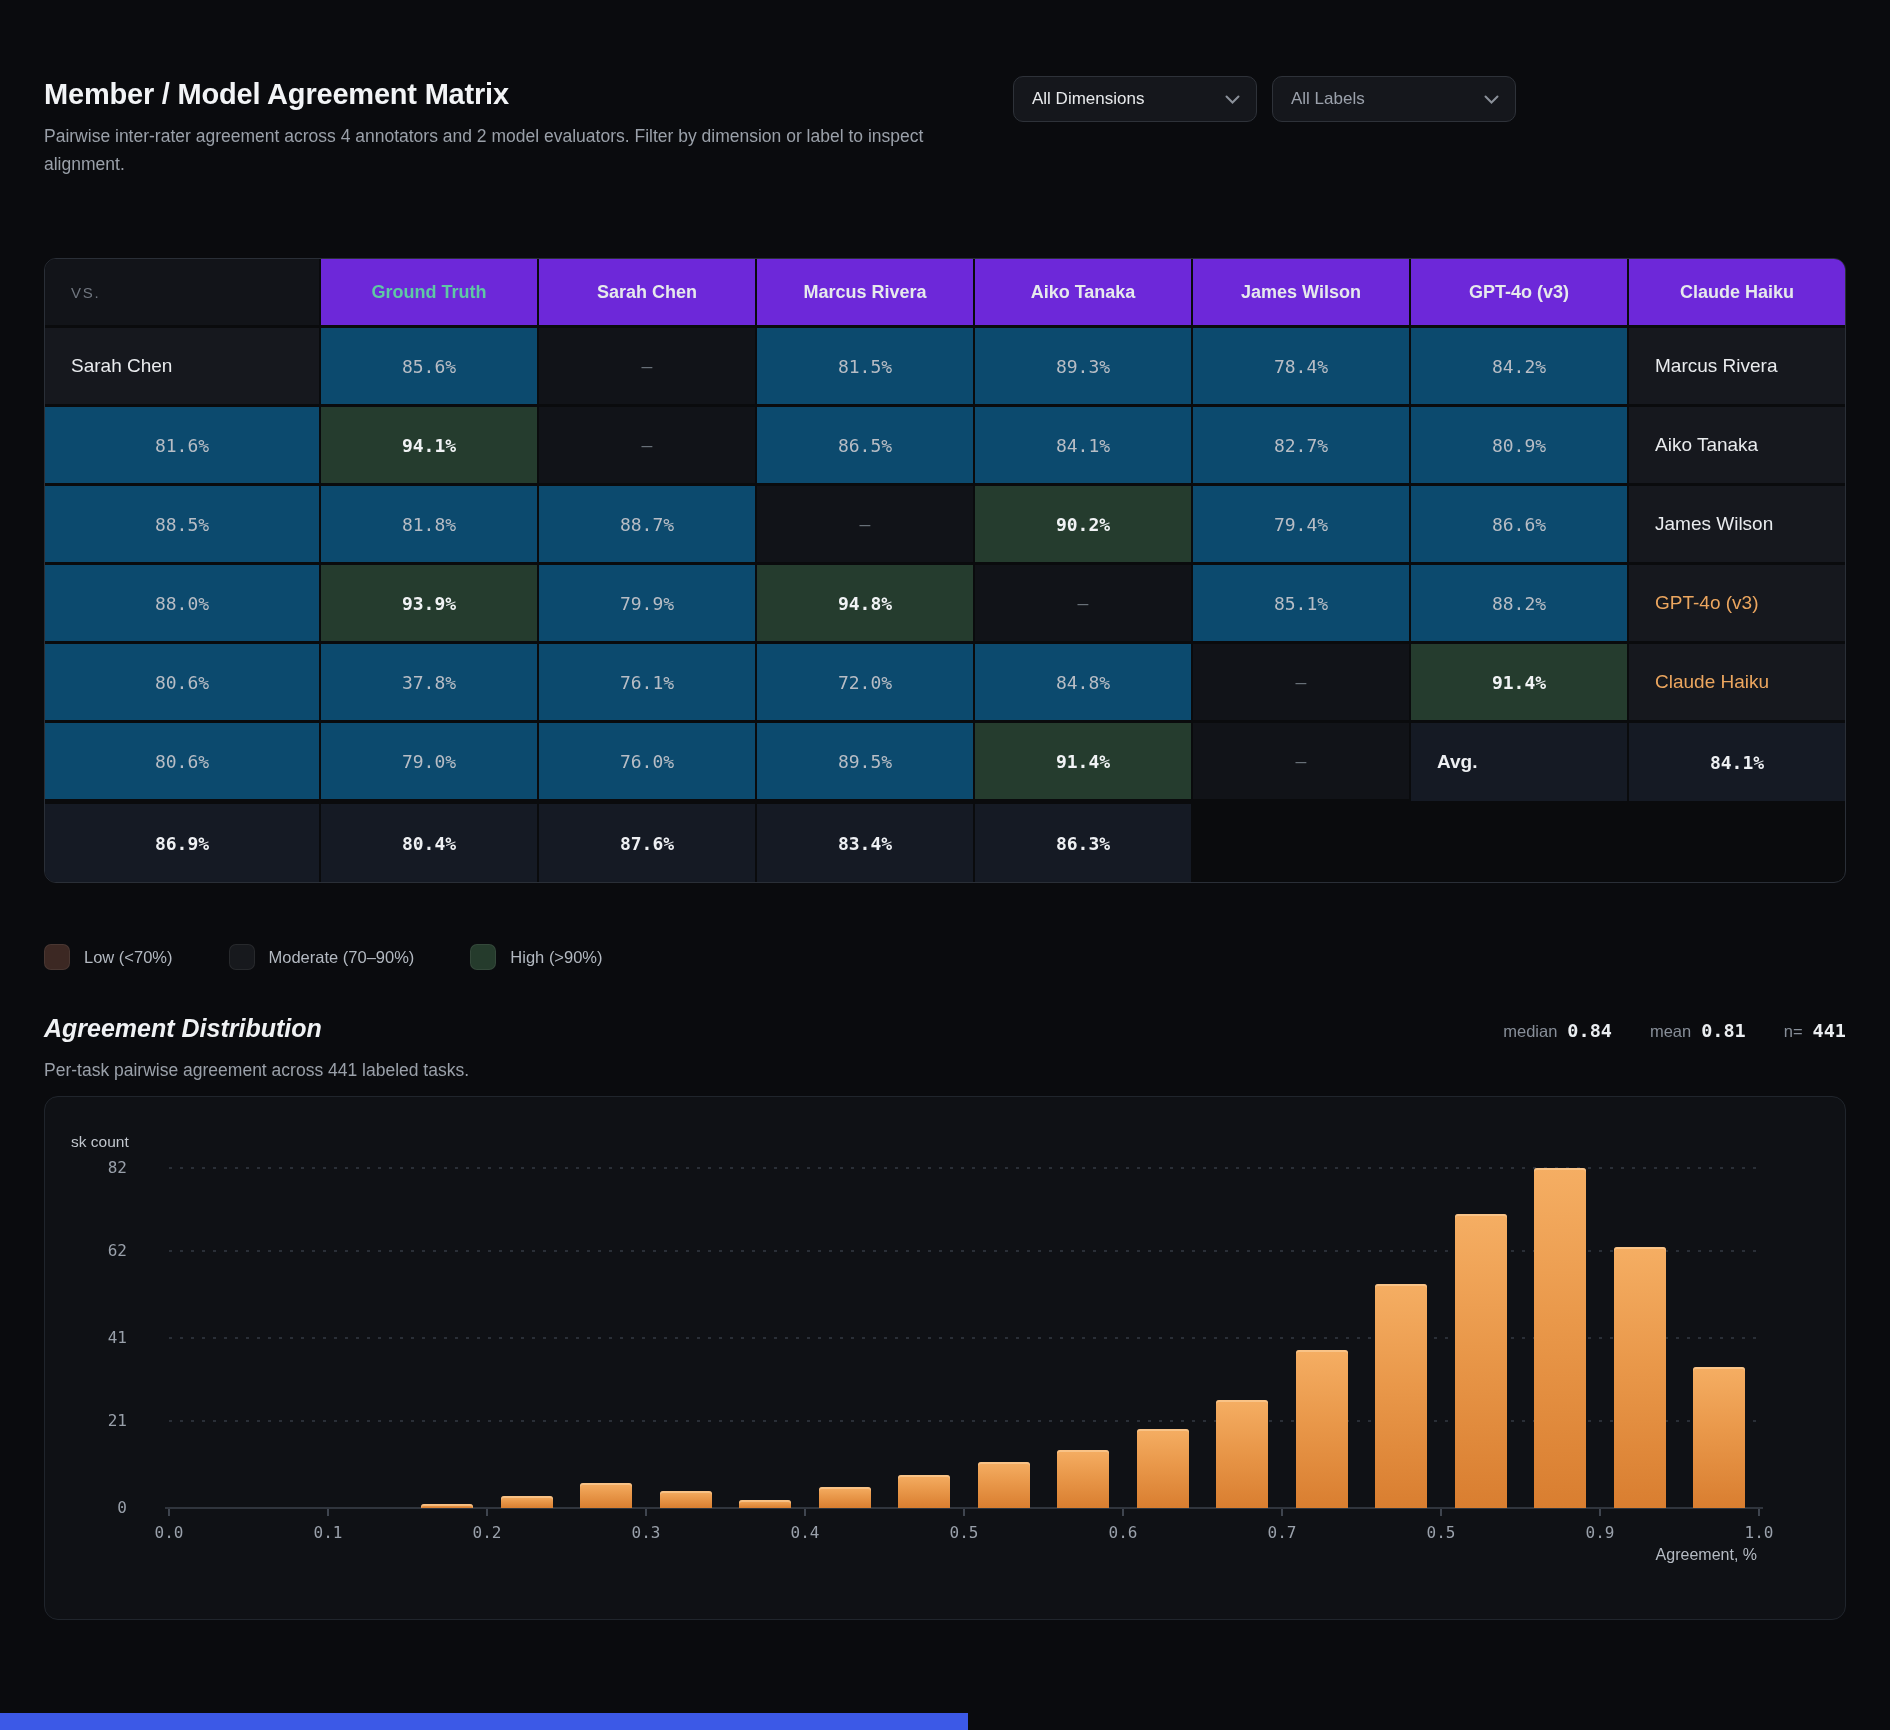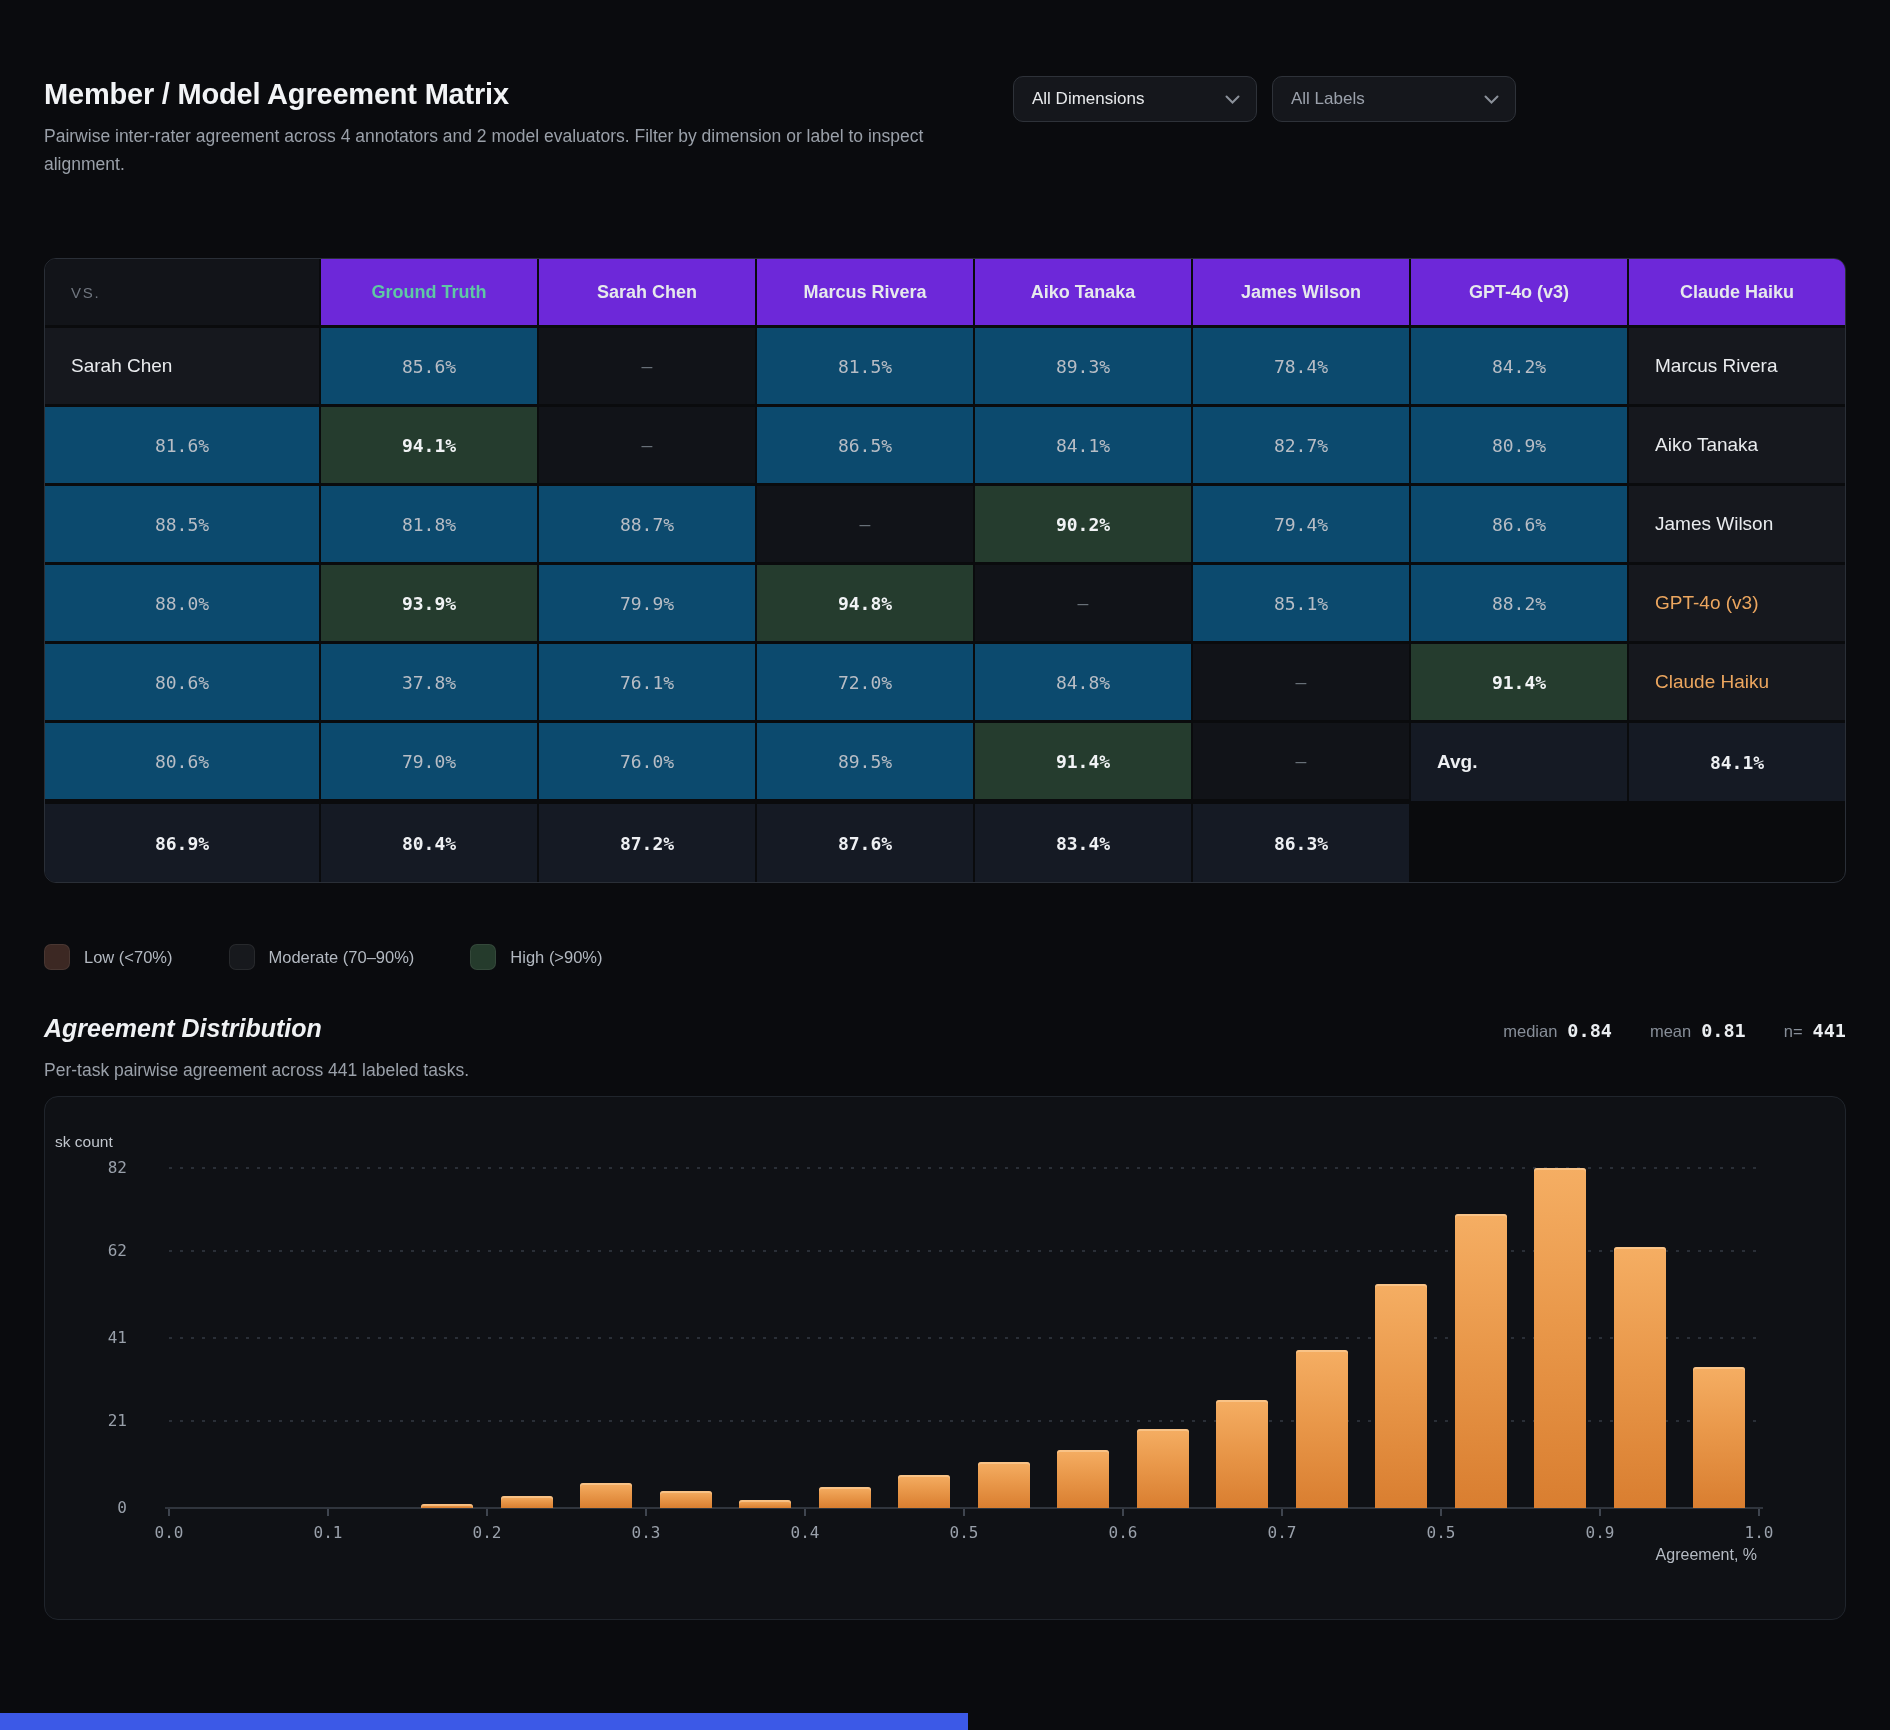--- a/index.html
+++ b/index.html
@@ -47,21 +47,21 @@
   .dist-subtitle{position:absolute;left:44px;top:1060px;font-size:17.5px;color:#9aa0a9;}
   .dist-stats{position:absolute;right:44px;top:1020px;display:flex;gap:38px;align-items:baseline;}
   .stat{display:flex;gap:10px;align-items:baseline;}
   .stat .s-label{font-size:16.5px;color:#878e98;}
   .stat .s-value{font-family:"DejaVu Sans Mono", monospace;font-size:18.5px;font-weight:700;color:#ebeef1;}
 
   
   .chart-panel{position:absolute;left:44px;top:1096px;width:1802px;height:524px;box-sizing:border-box;
                border:1px solid #20252c;border-radius:14px;background:#0f1115;}
   .chart-inner{position:absolute;inset:0;overflow:hidden;border-radius:14px;}
-  .y-axis-label{position:absolute;left:10px;top:36px;font-size:15.5px;color:#c2c7ce;}
+  .y-axis-label{position:absolute;left:26px;top:36px;font-size:15.5px;color:#c2c7ce;}
   .gridline{position:absolute;left:124px;width:1590px;height:2px;
             background:repeating-linear-gradient(90deg,#2a2f37 0 3px,transparent 3px 11px);}
   .y-tick-label{position:absolute;width:60px;text-align:right;font-size:16px;color:#99a0aa;line-height:22px;
                 font-family:"DejaVu Sans Mono", monospace;}
   .axis-line{position:absolute;left:120px;top:410px;width:1598px;height:2px;background:#30353d;}
   .x-tick-mark{position:absolute;top:412px;width:2px;height:7px;background:#3f454f;}
   .x-tick-label{position:absolute;top:425px;width:60px;margin-left:-30px;text-align:center;
                 font-size:16px;color:#9aa1ab;line-height:22px;font-family:"DejaVu Sans Mono", monospace;}
   .x-axis-label{position:absolute;right:88px;top:449px;font-size:16px;color:#b5bbc3;}
   .bar{position:absolute;width:52px;border-radius:3px 3px 0 0;
@@ -150,21 +150,20 @@
         <div class="m-cell mod">80.6%</div>
         <div class="m-cell mod">79.0%</div>
         <div class="m-cell mod">76.0%</div>
         <div class="m-cell mod">89.5%</div>
         <div class="m-cell high">91.4%</div>
         <div class="m-cell dash">–</div>
         <div class="m-avglabel">Avg.</div>
         <div class="m-cell avg">84.1%</div>
         <div class="m-cell avg">86.9%</div>
         <div class="m-cell avg">80.4%</div>
-        <div class="m-cell avg">87.2%</div>
         <div class="m-cell avg">87.6%</div>
         <div class="m-cell avg">83.4%</div>
         <div class="m-cell avg">86.3%</div>
       </div>
   </div>
 
   <div class="legend" id="legend">
       <div class="legend-item">
         <div class="legend-swatch" style="background: rgb(60, 40, 35);"></div>
         <div class="legend-label">Low (&lt;70%)</div>

